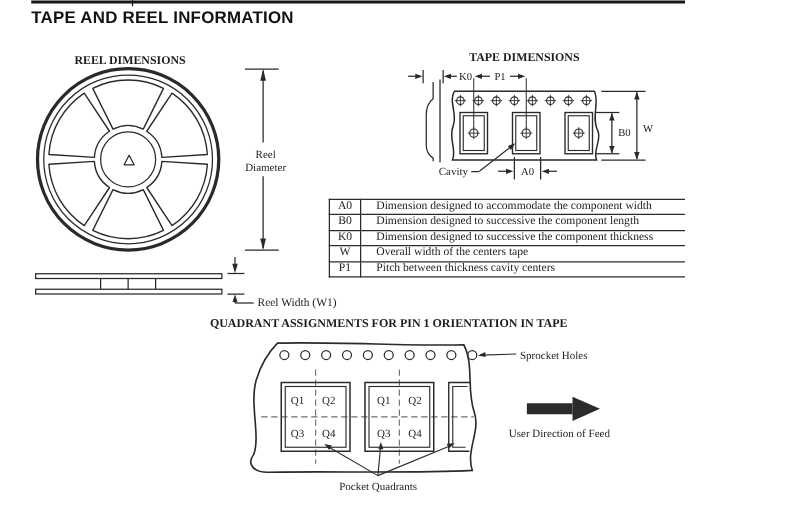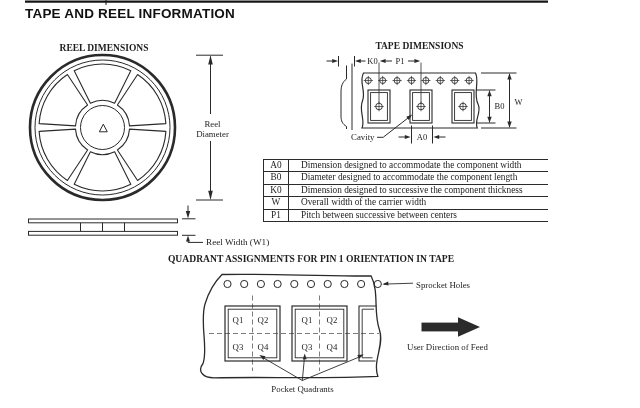--- a/index.html
+++ b/index.html
@@ -240,29 +240,29 @@
   </svg>
 
   <table class="legend">
     <tbody>
       <tr>
         <td class="code">A0</td>
         <td>Dimension designed to accommodate the component width</td>
       </tr>
       <tr>
         <td class="code">B0</td>
-        <td>Diameter designed to accommodate the component length</td>
+        <td>Dimension designed to successive the component length</td>
       </tr>
       <tr>
         <td class="code">K0</td>
         <td>Dimension designed to successive the component thickness</td>
       </tr>
       <tr>
         <td class="code">W</td>
-        <td>Overall width of the carrier width</td>
+        <td>Overall width of the centers tape</td>
       </tr>
       <tr>
         <td class="code">P1</td>
-        <td>Pitch between successive between centers</td>
+        <td>Pitch between thickness cavity centers</td>
       </tr>
     </tbody>
   </table>
 </div>
 
 </body></html>

